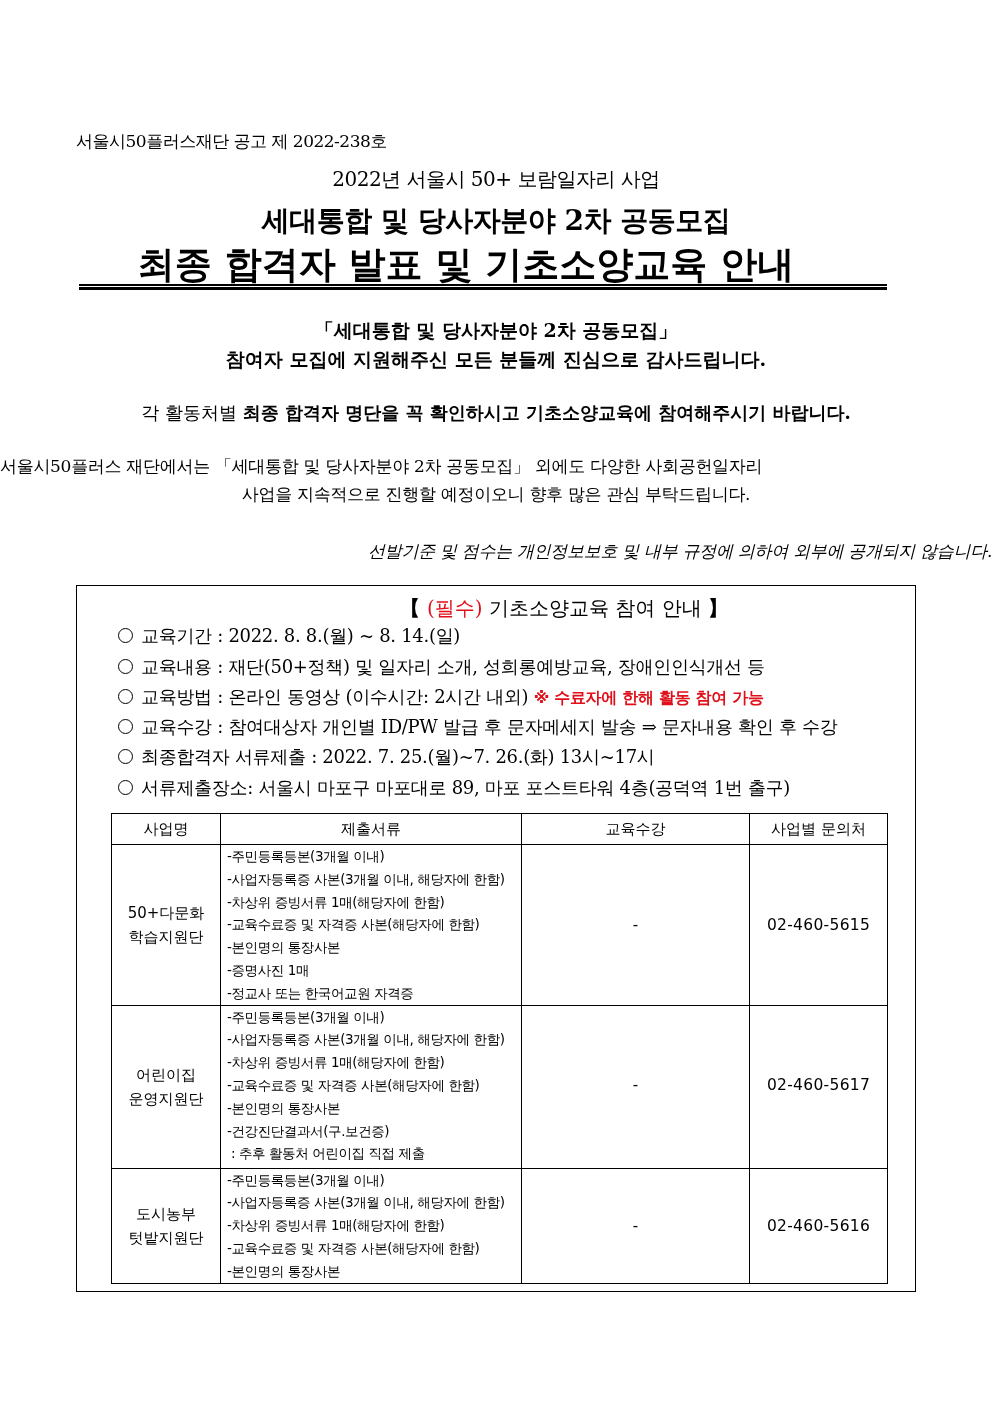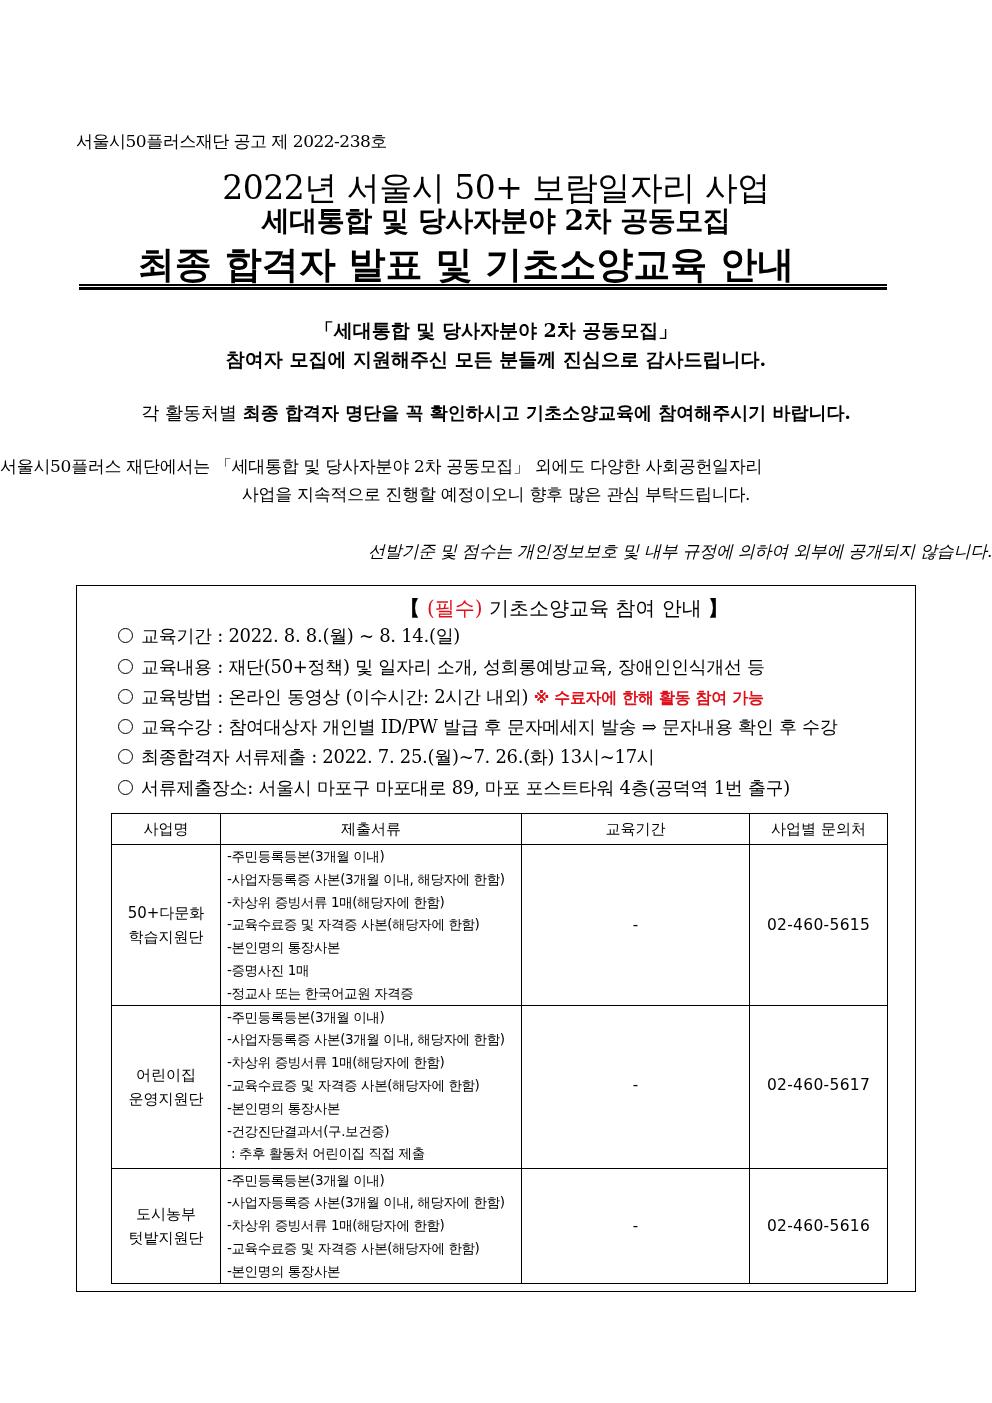--- a/index.html
+++ b/index.html
@@ -3,21 +3,21 @@
 <meta charset="utf-8">
 <style>
   html, body { margin: 0; padding: 0; background: #ffffff; }
   body { width: 992px; height: 1403px; position: relative; overflow: hidden; color: #000; }
   .serif { font-family: "DejaVu Serif", "Liberation Serif", serif; }
   .sans { font-family: "DejaVu Sans", "Liberation Sans", sans-serif; }
   .abs { position: absolute; }
 
   .notice-no { left: 76px; top: 122px; font-size: 17px; letter-spacing: -0.5px; margin-top: 8px; }
 
-  .title1 { left: 0; width: 992px; top: 166px; text-align: center; font-size: 33px; letter-spacing: -0.5px; }
+  .title1 { left: 0; width: 992px; top: 166px; text-align: center; font-size: 20px; letter-spacing: -0.5px; }
   .title2 { left: 0; width: 992px; top: 202px; text-align: center; font-size: 28px; font-weight: bold; letter-spacing: -0.5px; }
   .title3 { left: 0; width: 932px; top: 240px; text-align: center; font-size: 37px; font-weight: bold; letter-spacing: 0px; }
   .rule-thin { left: 79px; width: 808px; top: 284px; height: 2px; background: #000; }
   .rule-thick { left: 79px; width: 808px; top: 287px; height: 3px; background: #000; }
 
   .intro1 { left: 0; width: 992px; top: 318px; text-align: center; font-size: 19px; font-weight: bold; }
   .intro2 { left: 0; width: 992px; top: 347px; text-align: center; font-size: 19px; font-weight: bold; }
   .intro3 { left: 0; width: 992px; top: 401px; text-align: center; font-size: 18px; }
   .intro3 b { font-weight: bold; }
   .para1 { left: 0; width: 992px; top: 455px; text-align: left; font-size: 17px; letter-spacing: -0.3px; }
@@ -81,21 +81,21 @@
   <colgroup>
     <col style="width:109px">
     <col style="width:301px">
     <col style="width:228px">
     <col style="width:138px">
   </colgroup>
   <thead>
     <tr>
       <th>사업명</th>
       <th>제출서류</th>
-      <th>교육기간</th>
+      <th>교육수강</th>
       <th>사업별 문의처</th>
     </tr>
   </thead>
   <tbody>
     <tr style="height:160px">
       <td class="name">
         <div>50+다문화</div>
         <div>학습지원단</div>
       </td>
       <td class="docs-cell">

